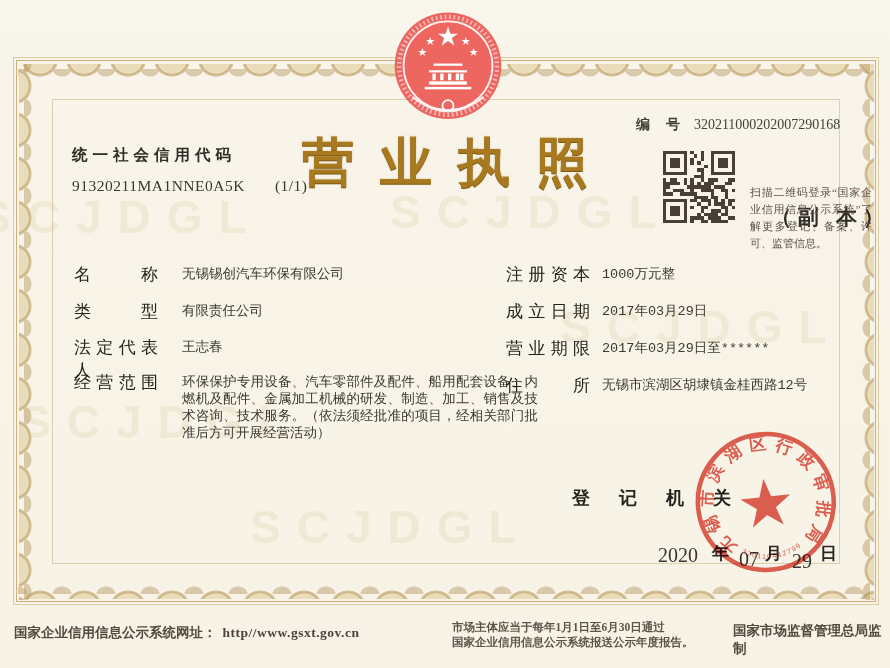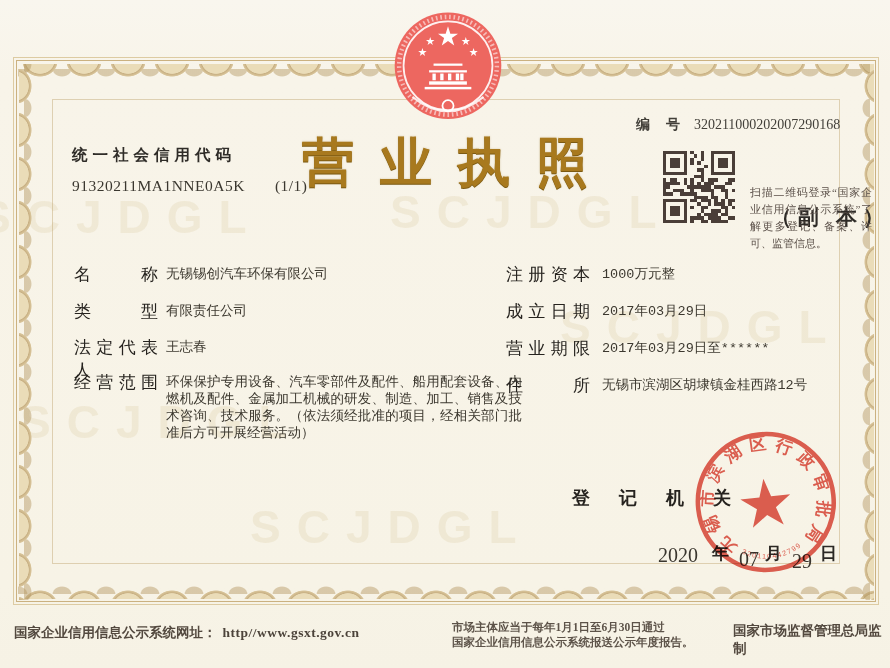--- a/index.html
+++ b/index.html
@@ -61,21 +61,21 @@
   .qr-caption { position:absolute; left:750px; top:145px; width:122px; z-index:2;
         font-size:11px; line-height:17px; color:#5b5049; text-align:justify;margin-top:39px; }
 
   
   .field { position:absolute; z-index:2; }
   .flabel { display:inline-block; width:84px; vertical-align:top;
         font-family:"Liberation Sans",sans-serif; font-weight:400; font-size:17px; color:#26231f;
         text-align:justify; text-align-last:justify; }
   .fvalue { display:inline-block; vertical-align:top; margin-top:2px;
         font-size:13.5px; color:#3c382f; }
-  .col-l { left:74px; }  .col-l .fvalue { margin-left:8px; width:356px; }
+  .col-l { left:74px; }  .col-l .fvalue { margin-left:24px; width:356px; }
   .col-r { left:506px; } .col-r .fvalue { margin-left:12px; width:258px;font-family:Liberation Mono, monospace; }
   .scope .fvalue { text-align:justify; line-height:17px; }
 
   .reg-authority { position:absolute; left:572px; top:486px; z-index:2;
         font-family:"Liberation Sans",sans-serif; font-weight:700; font-size:18px;
         letter-spacing:12px; color:#26231f; }
 
   
   .seal { position:absolute; left:690px; top:426px; z-index:4; opacity:.92;
         mix-blend-mode:multiply; transform:rotate(-6deg); }

